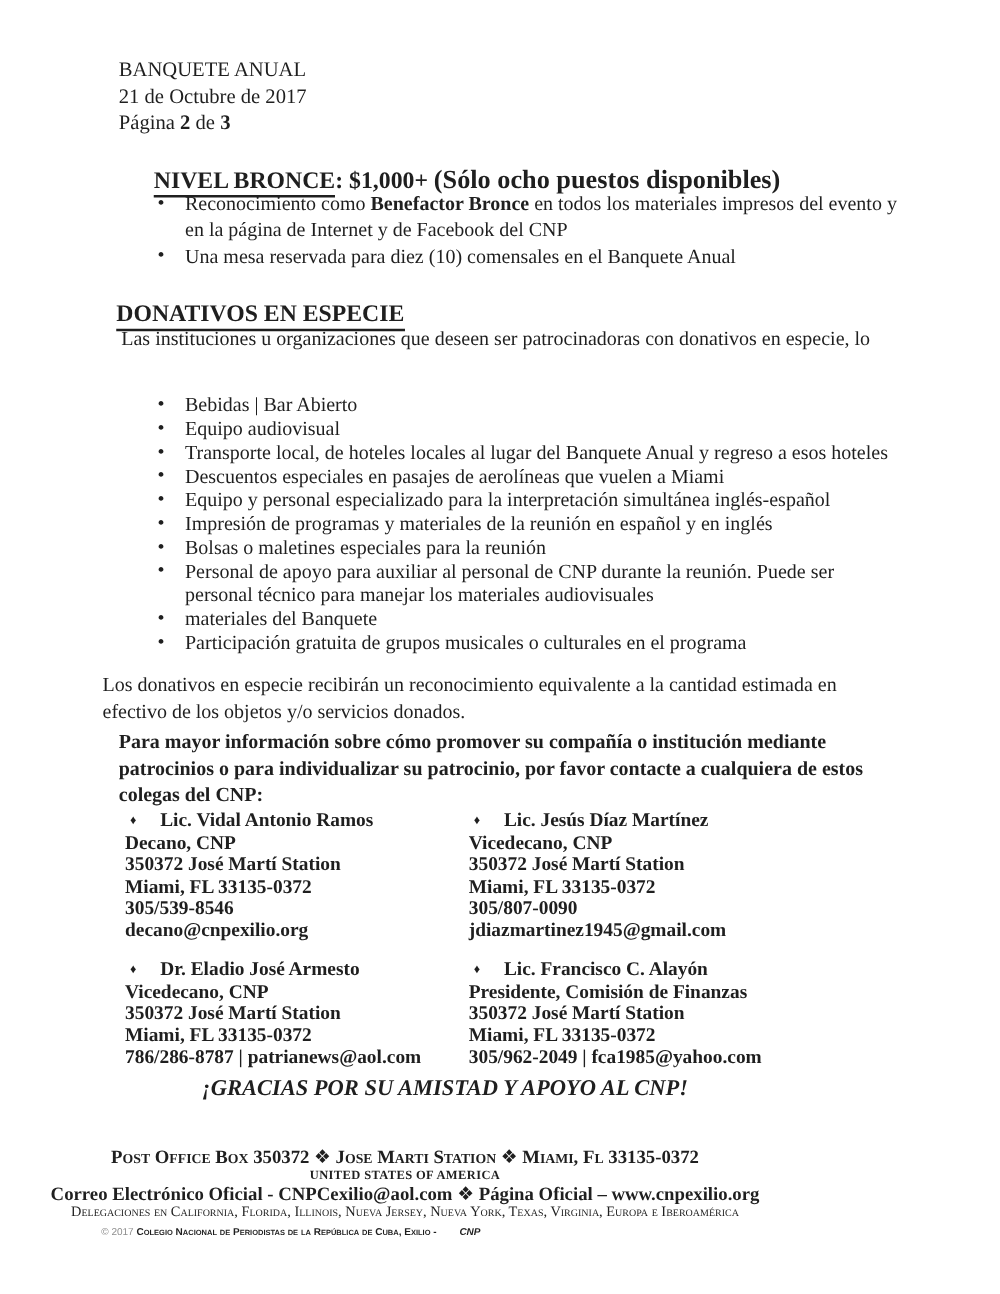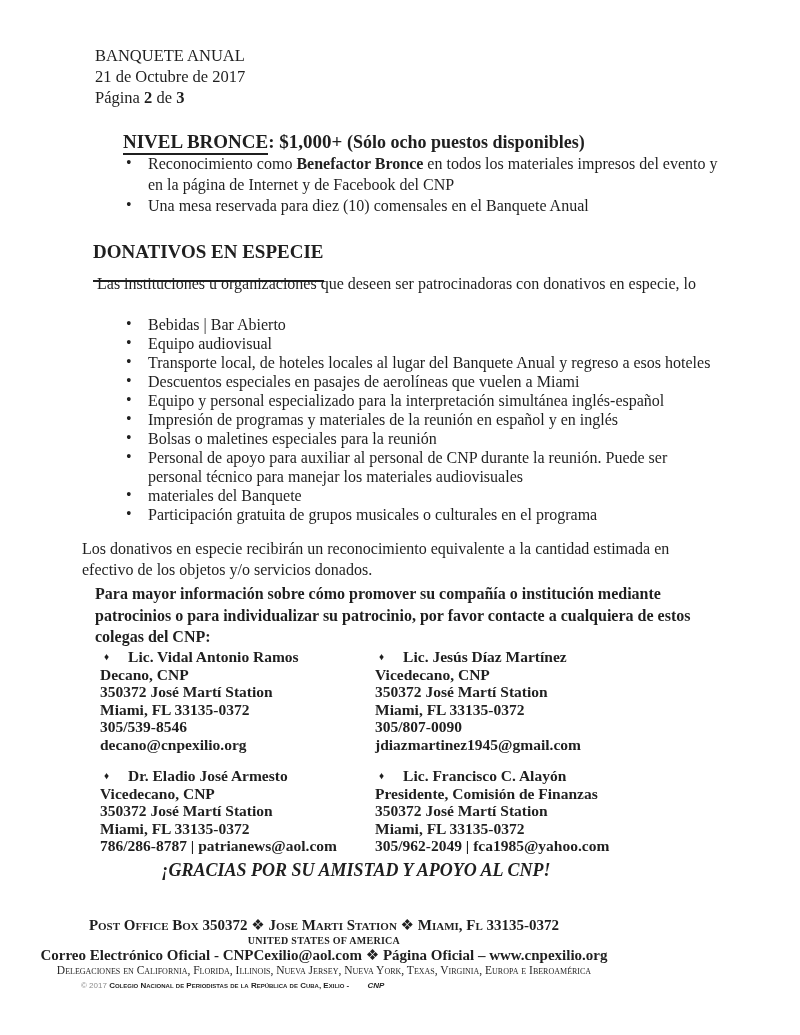--- a/index.html
+++ b/index.html
@@ -7,35 +7,35 @@
     position:relative; width:800px; height:1035px; background:#ffffff;
     font-family:"Liberation Serif","DejaVu Serif","DejaVu Sans",serif;
     color:#1f1f1f; overflow:hidden;
   }
   b, strong { font-weight:700; }
 
   .doc-header { position:absolute; left:95px; top:45px; font-size:16.5px; line-height:21px; }
 
   .bronze-heading { position:absolute; left:123px; top:115px; font-size:19px; font-weight:700; white-space:nowrap; }
   .bronze-heading .hu { border-bottom:2.5px solid #1f1f1f; padding-bottom:1px; }
-  .bronze-heading .note { font-size:18px; }
+  .bronze-heading .note { font-size:21px; }
 
   ul.doclist { list-style:none; margin:0; padding:0; }
   .doclist li { position:relative; padding-left:53px; }
   .doclist .mk { position:absolute; left:31px; top:-1px; }
   .doclist .ln { white-space:nowrap; }
 
   .bronze-list { position:absolute; left:95px; top:153px; font-size:16px; line-height:21px; }
 
   .sec-heading { position:absolute; left:93px; top:225px; font-size:19px; font-weight:700; }
-  .sec-heading .hu { border-bottom:2.5px solid #1f1f1f; padding-bottom:18px; }
+  .sec-heading .hu { border-bottom:2.5px solid #1f1f1f; padding-bottom:1px; }
 
   .para { position:absolute; font-size:16px; line-height:21px; }
   .para .ln { white-space:nowrap; }
-  .donations-intro { left:97px; top:261px;margin-top:12px; }
+  .donations-intro { left:97px; top:261px; }
   .donations-list { position:absolute; left:95px; top:315px; font-size:16px; line-height:19px; }
   .donations-outro { left:82px; top:538px; }
   .contact-intro { left:95px; top:583px; font-weight:700; line-height:21.5px; }
 
   .contacts-grid { position:absolute; left:100px; top:648px; display:grid; grid-template-columns:275px auto; row-gap:14px; }
   .contact-card { font-size:15.5px; font-weight:700; line-height:17.5px; }
   .contact-card .pname { white-space:nowrap; }
   .contact-card .dmk { font-size:10px; margin-left:4px; margin-right:19px; vertical-align:2px; }
   .contact-card .pline { white-space:nowrap; }
 

